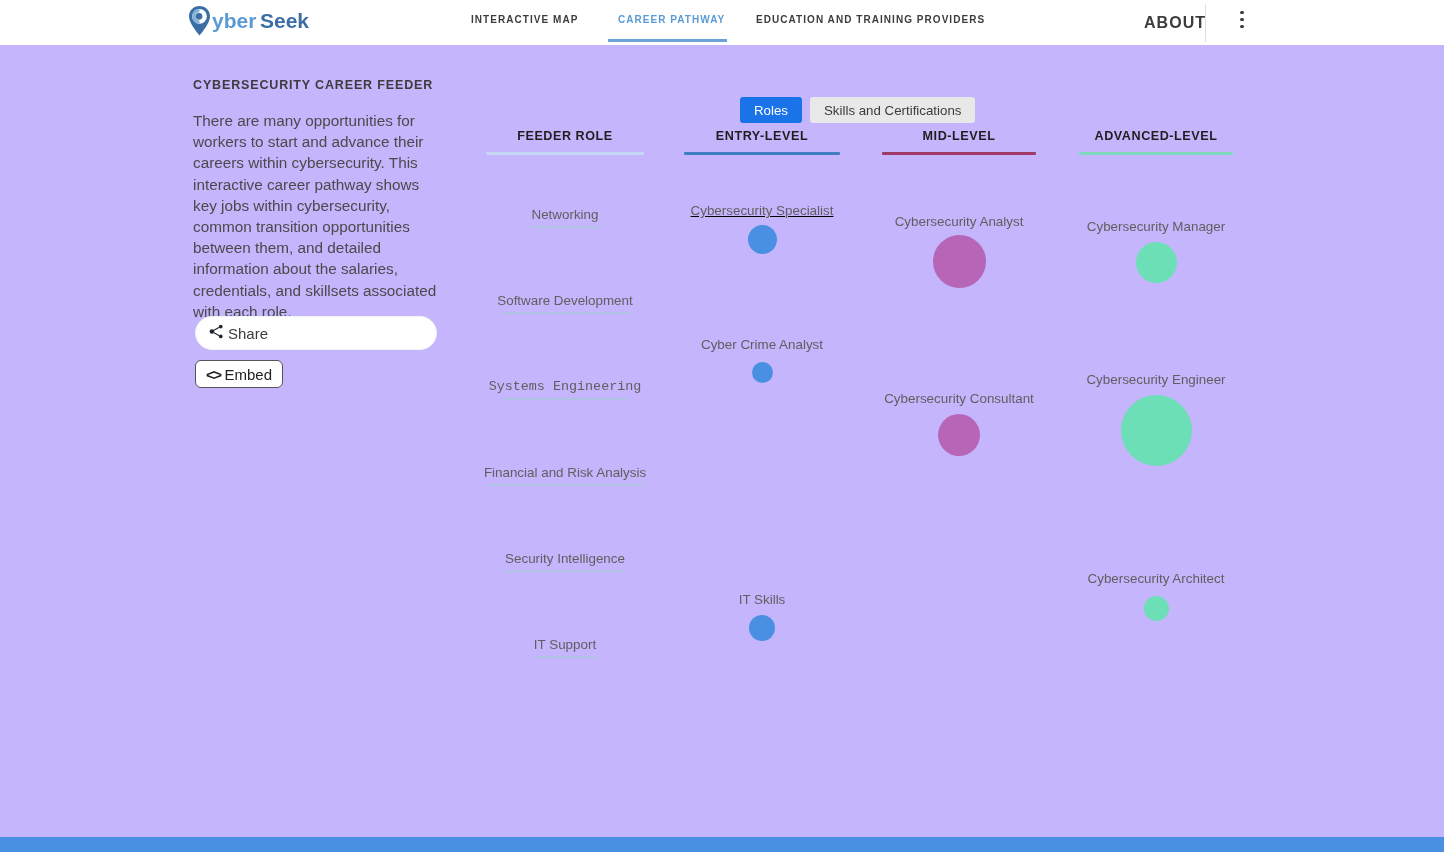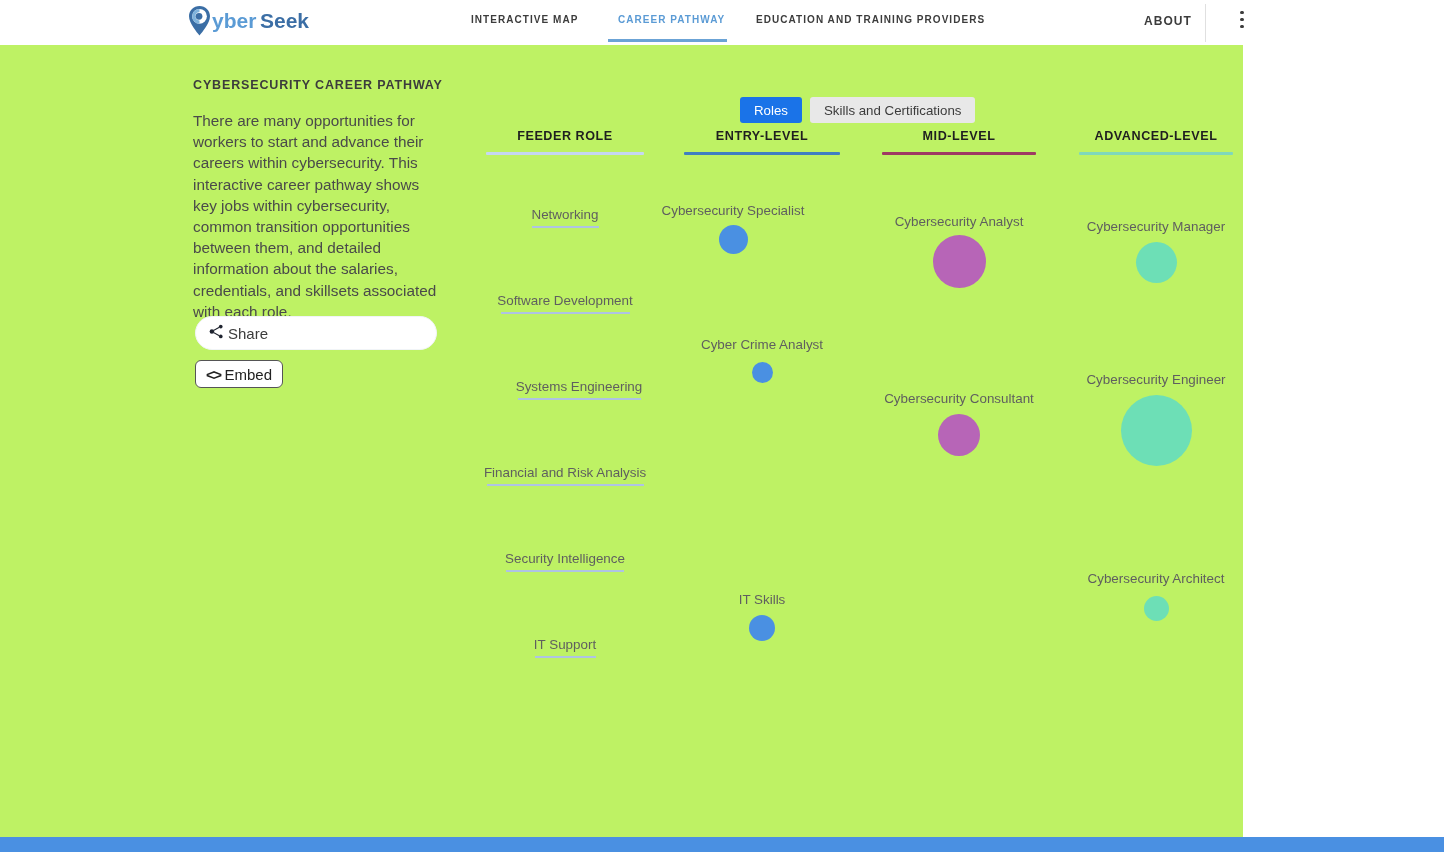--- a/index.html
+++ b/index.html
@@ -2,21 +2,21 @@
 <html><head>
 <meta charset="utf-8">
 <style>
   * { box-sizing: border-box; margin: 0; padding: 0; }
   html, body {
     width: 1444px; height: 852px;
     background: #ffffff;
     font-family: "Liberation Sans", sans-serif;
     overflow: hidden;
   }
-  #page { position: relative; width: 1243px; height: 852px; background:#bef264; }
+  #page { position: relative; width: 1444px; height: 852px; background:#c4b5fd; }
 
   
   .header {
     position: absolute; left:0; top:0; width:1444px; height:45px;
     background:#fff;
   }
   .logo { position:absolute; left:186px; top:4px; width:125px; height:34px; }
   .logo svg { display:block; }
 
   .nav { position:absolute; left:455px; top:0px; height:45px; }
@@ -24,21 +24,21 @@
     position:absolute; top:14px;
     font-size:10px; font-weight:bold; letter-spacing:1.05px;
     color:#3c3c3c; white-space:nowrap; cursor:pointer;
   }
   .nav-item.active { color:#5b9bd5; }
   .nav-underline {
     position:absolute; height:3px; background:#6ba3d6;
   }
   .about-item {
     position:absolute; left:1144px; top:14px;
-    font-size:12px; font-weight:bold; letter-spacing:1.05px;
+    font-size:16px; font-weight:bold; letter-spacing:1.05px;
     color:#3c3c3c; white-space:nowrap; cursor:pointer;
   }
   .nav-divider {
     position:absolute; left:1205px; top:4px; width:1px; height:38px;
     background:#e0e0e0;
   }
   .kebab {
     position:absolute; left:1234px; top:11px; width:16px; height:22px;
     cursor:pointer;
   }
@@ -137,21 +137,21 @@
     <div class="about-item">ABOUT</div>
     <div class="nav-divider"></div>
     <div class="kebab">
       <i></i>
         <i></i>
         <i></i>
     </div>
   </div>
 
   <div class="left-panel">
-    <div class="panel-title">CYBERSECURITY CAREER PATHWAY</div>
+    <div class="panel-title">CYBERSECURITY CAREER FEEDER</div>
     <div class="panel-body">There are many opportunities for workers to start and advance their careers within cybersecurity. This interactive career pathway shows key jobs within cybersecurity, common transition opportunities between them, and detailed information about the salaries, credentials, and skillsets associated with each role.</div>
 
     <div class="share-btn">
       <span>
         <svg width="17" height="17" viewBox="0 0 24 24" xmlns="http://www.w3.org/2000/svg">
           <circle cx="18" cy="5" r="2.6" fill="#1f2430"></circle>
           <circle cx="18" cy="19" r="2.6" fill="#1f2430"></circle>
           <circle cx="5.5" cy="12" r="3.2" fill="#1f2430"></circle>
           <line x1="7.8" y1="10.6" x2="16" y2="6.1" stroke="#1f2430" stroke-width="1.5"></line>
           <line x1="7.8" y1="13.4" x2="16" y2="17.9" stroke="#1f2430" stroke-width="1.5"></line>
@@ -191,38 +191,38 @@
     </div>
 
     <div class="node" style="left:465px; top:207px; width:200px;">
       <div class="nlabel">Networking</div>
       <div class="nline" style="width:67px;"></div>
     </div>
     <div class="node" style="left:465px; top:293px; width:200px;">
       <div class="nlabel">Software Development</div>
       <div class="nline" style="width:129px;"></div>
     </div>
-    <div class="node" style="left:479px; top:379px; width:200px;">
+    <div class="node" style="left:465px; top:379px; width:200px;font-family:Liberation Mono, monospace;">
       <div class="nlabel">Systems Engineering</div>
       <div class="nline" style="width:123px;"></div>
     </div>
     <div class="node" style="left:465px; top:465px; width:200px;">
       <div class="nlabel">Financial and Risk Analysis</div>
       <div class="nline" style="width:157px;"></div>
     </div>
     <div class="node" style="left:465px; top:551px; width:200px;">
       <div class="nlabel">Security Intelligence</div>
       <div class="nline" style="width:118px;"></div>
     </div>
     <div class="node" style="left:465px; top:637px; width:200px;">
       <div class="nlabel">IT Support</div>
       <div class="nline" style="width:61px;"></div>
     </div>
 
-    <div class="node" style="left:633px; top:203px; width:200px;">
+    <div class="node" style="left:662px; top:203px; width:200px;text-decoration:underline;">
       <div class="nlabel">Cybersecurity Specialist</div>
       <div class="bubble" style="width:29px;height:29px;background:#4a90e2;"></div>
     </div>
     <div class="node" style="left:662px; top:337px; width:200px;">
       <div class="nlabel">Cyber Crime Analyst</div>
       <div class="bubble" style="width:21px;height:21px;background:#4a90e2;margin-top:9px;"></div>
     </div>
     <div class="node" style="left:662px; top:592px; width:200px;">
       <div class="nlabel">IT Skills</div>
       <div class="bubble" style="width:26px;height:26px;background:#4a90e2;margin-top:7px;"></div>

